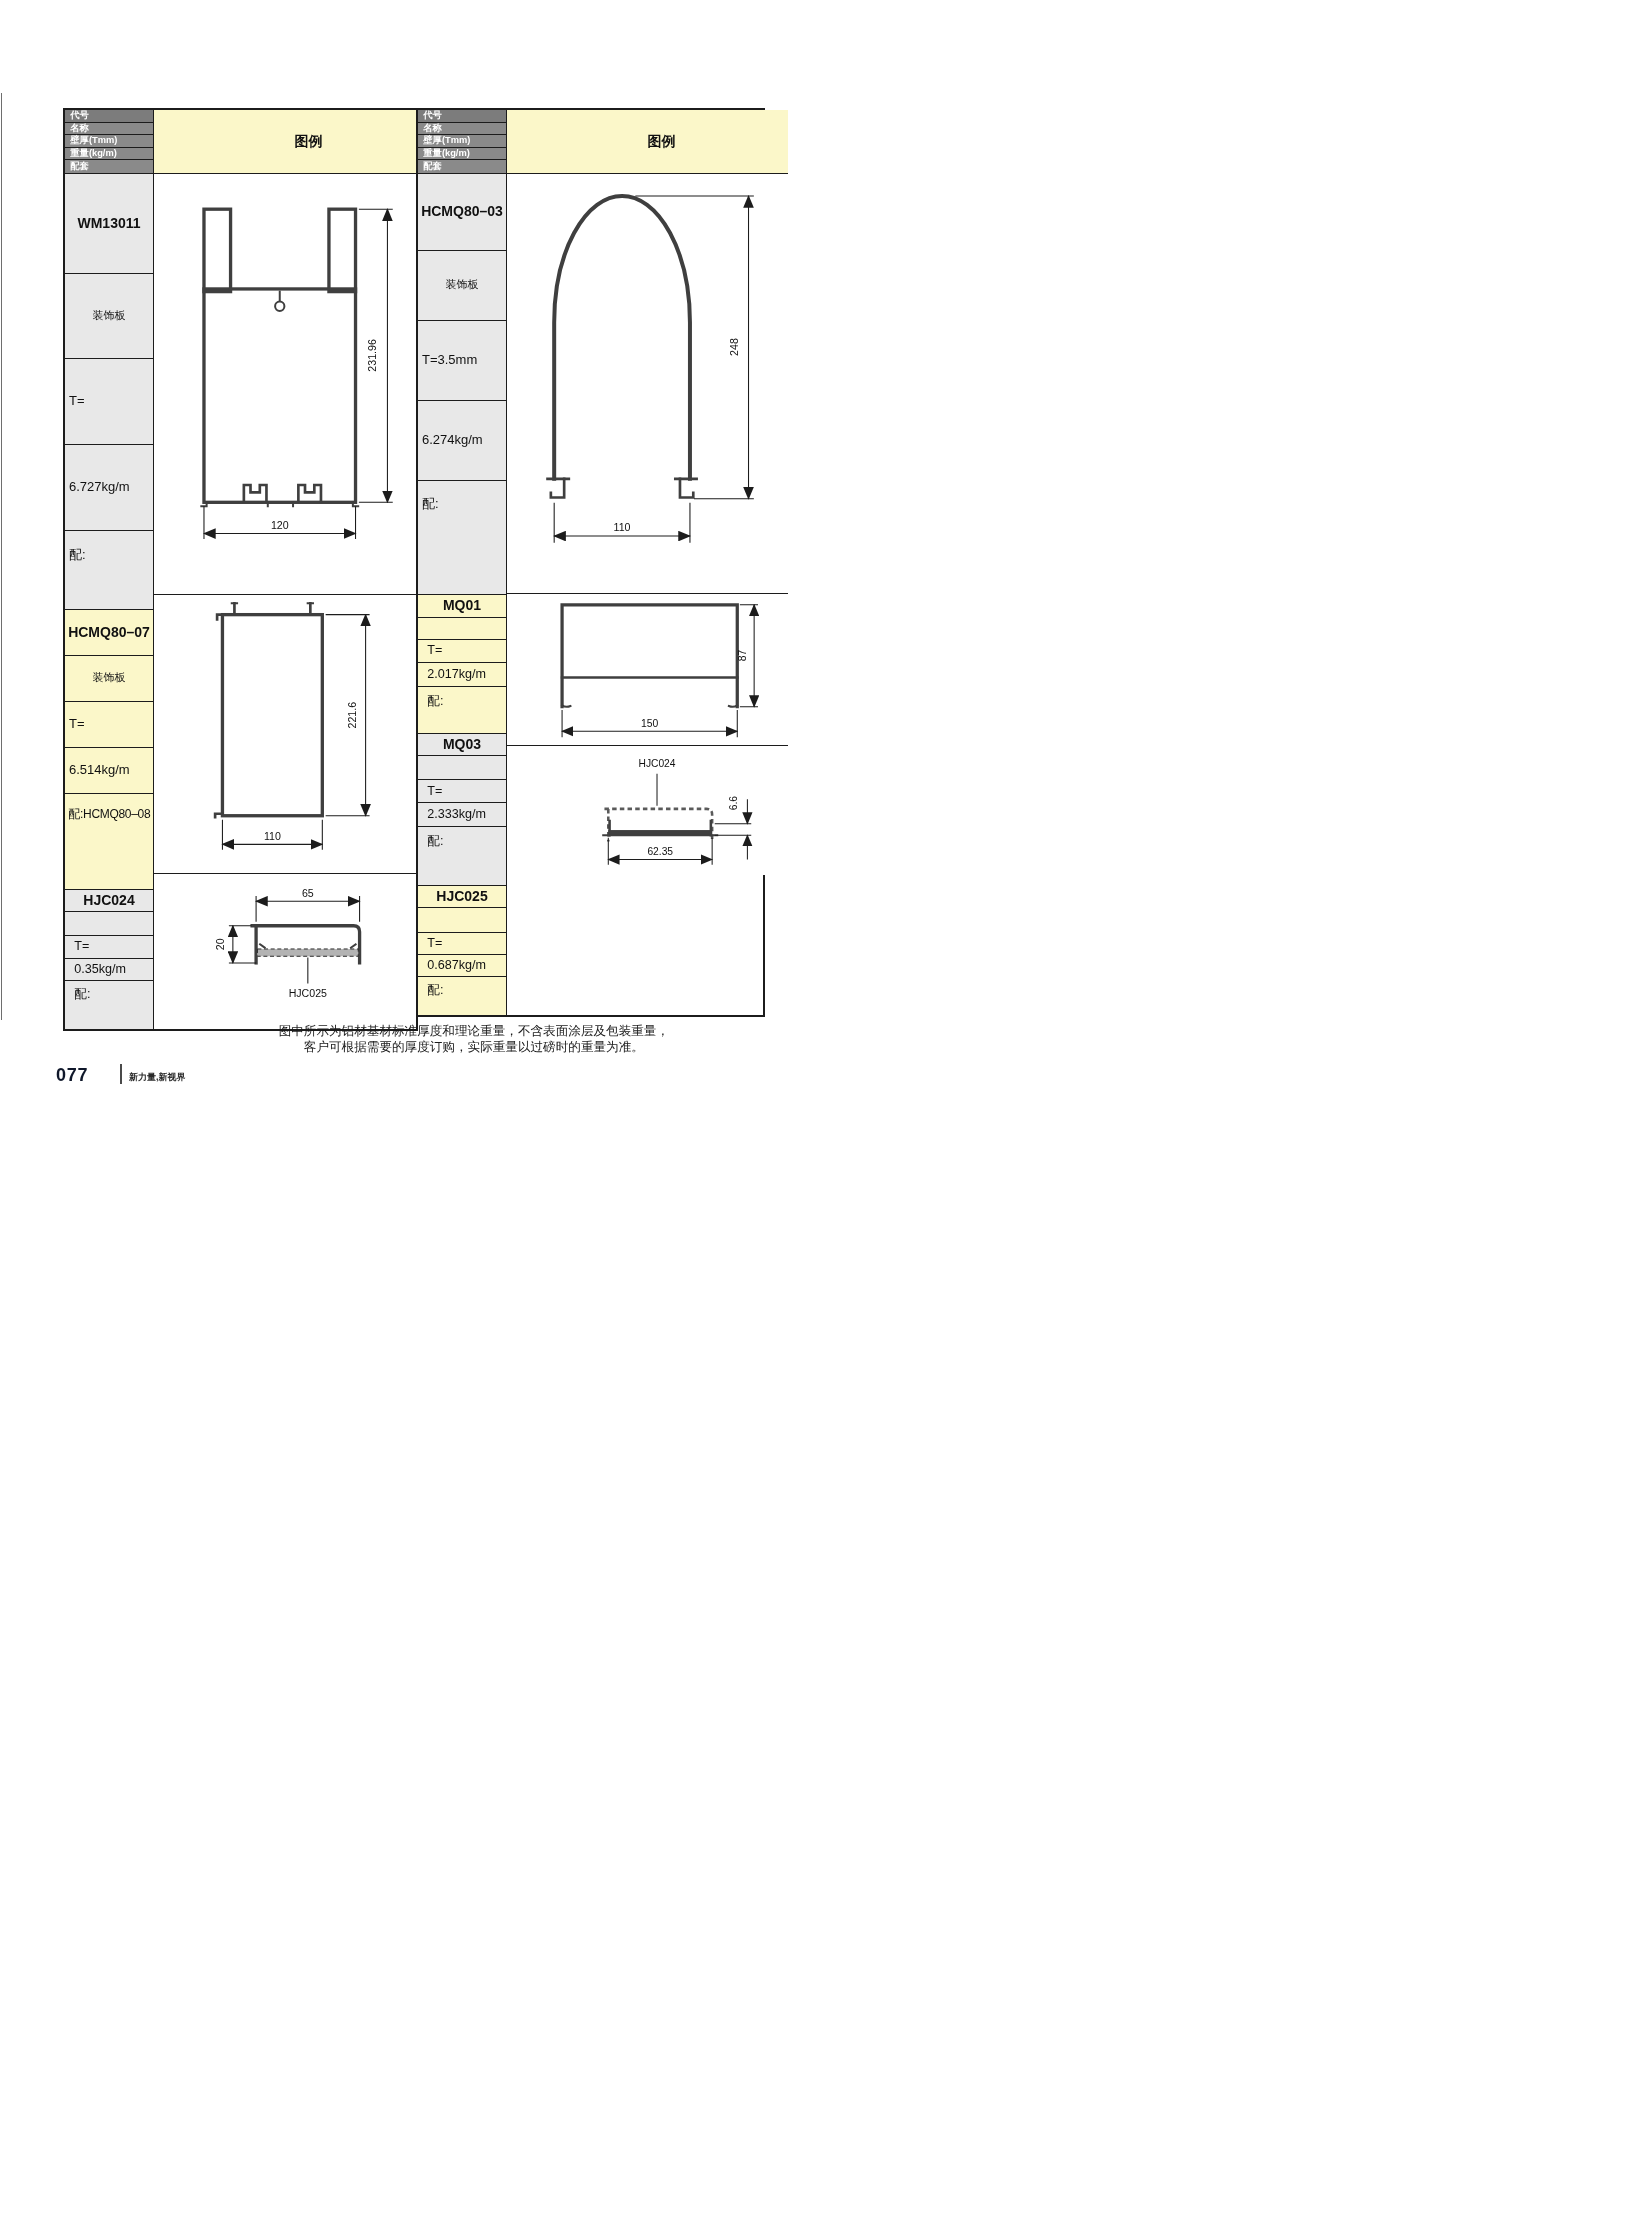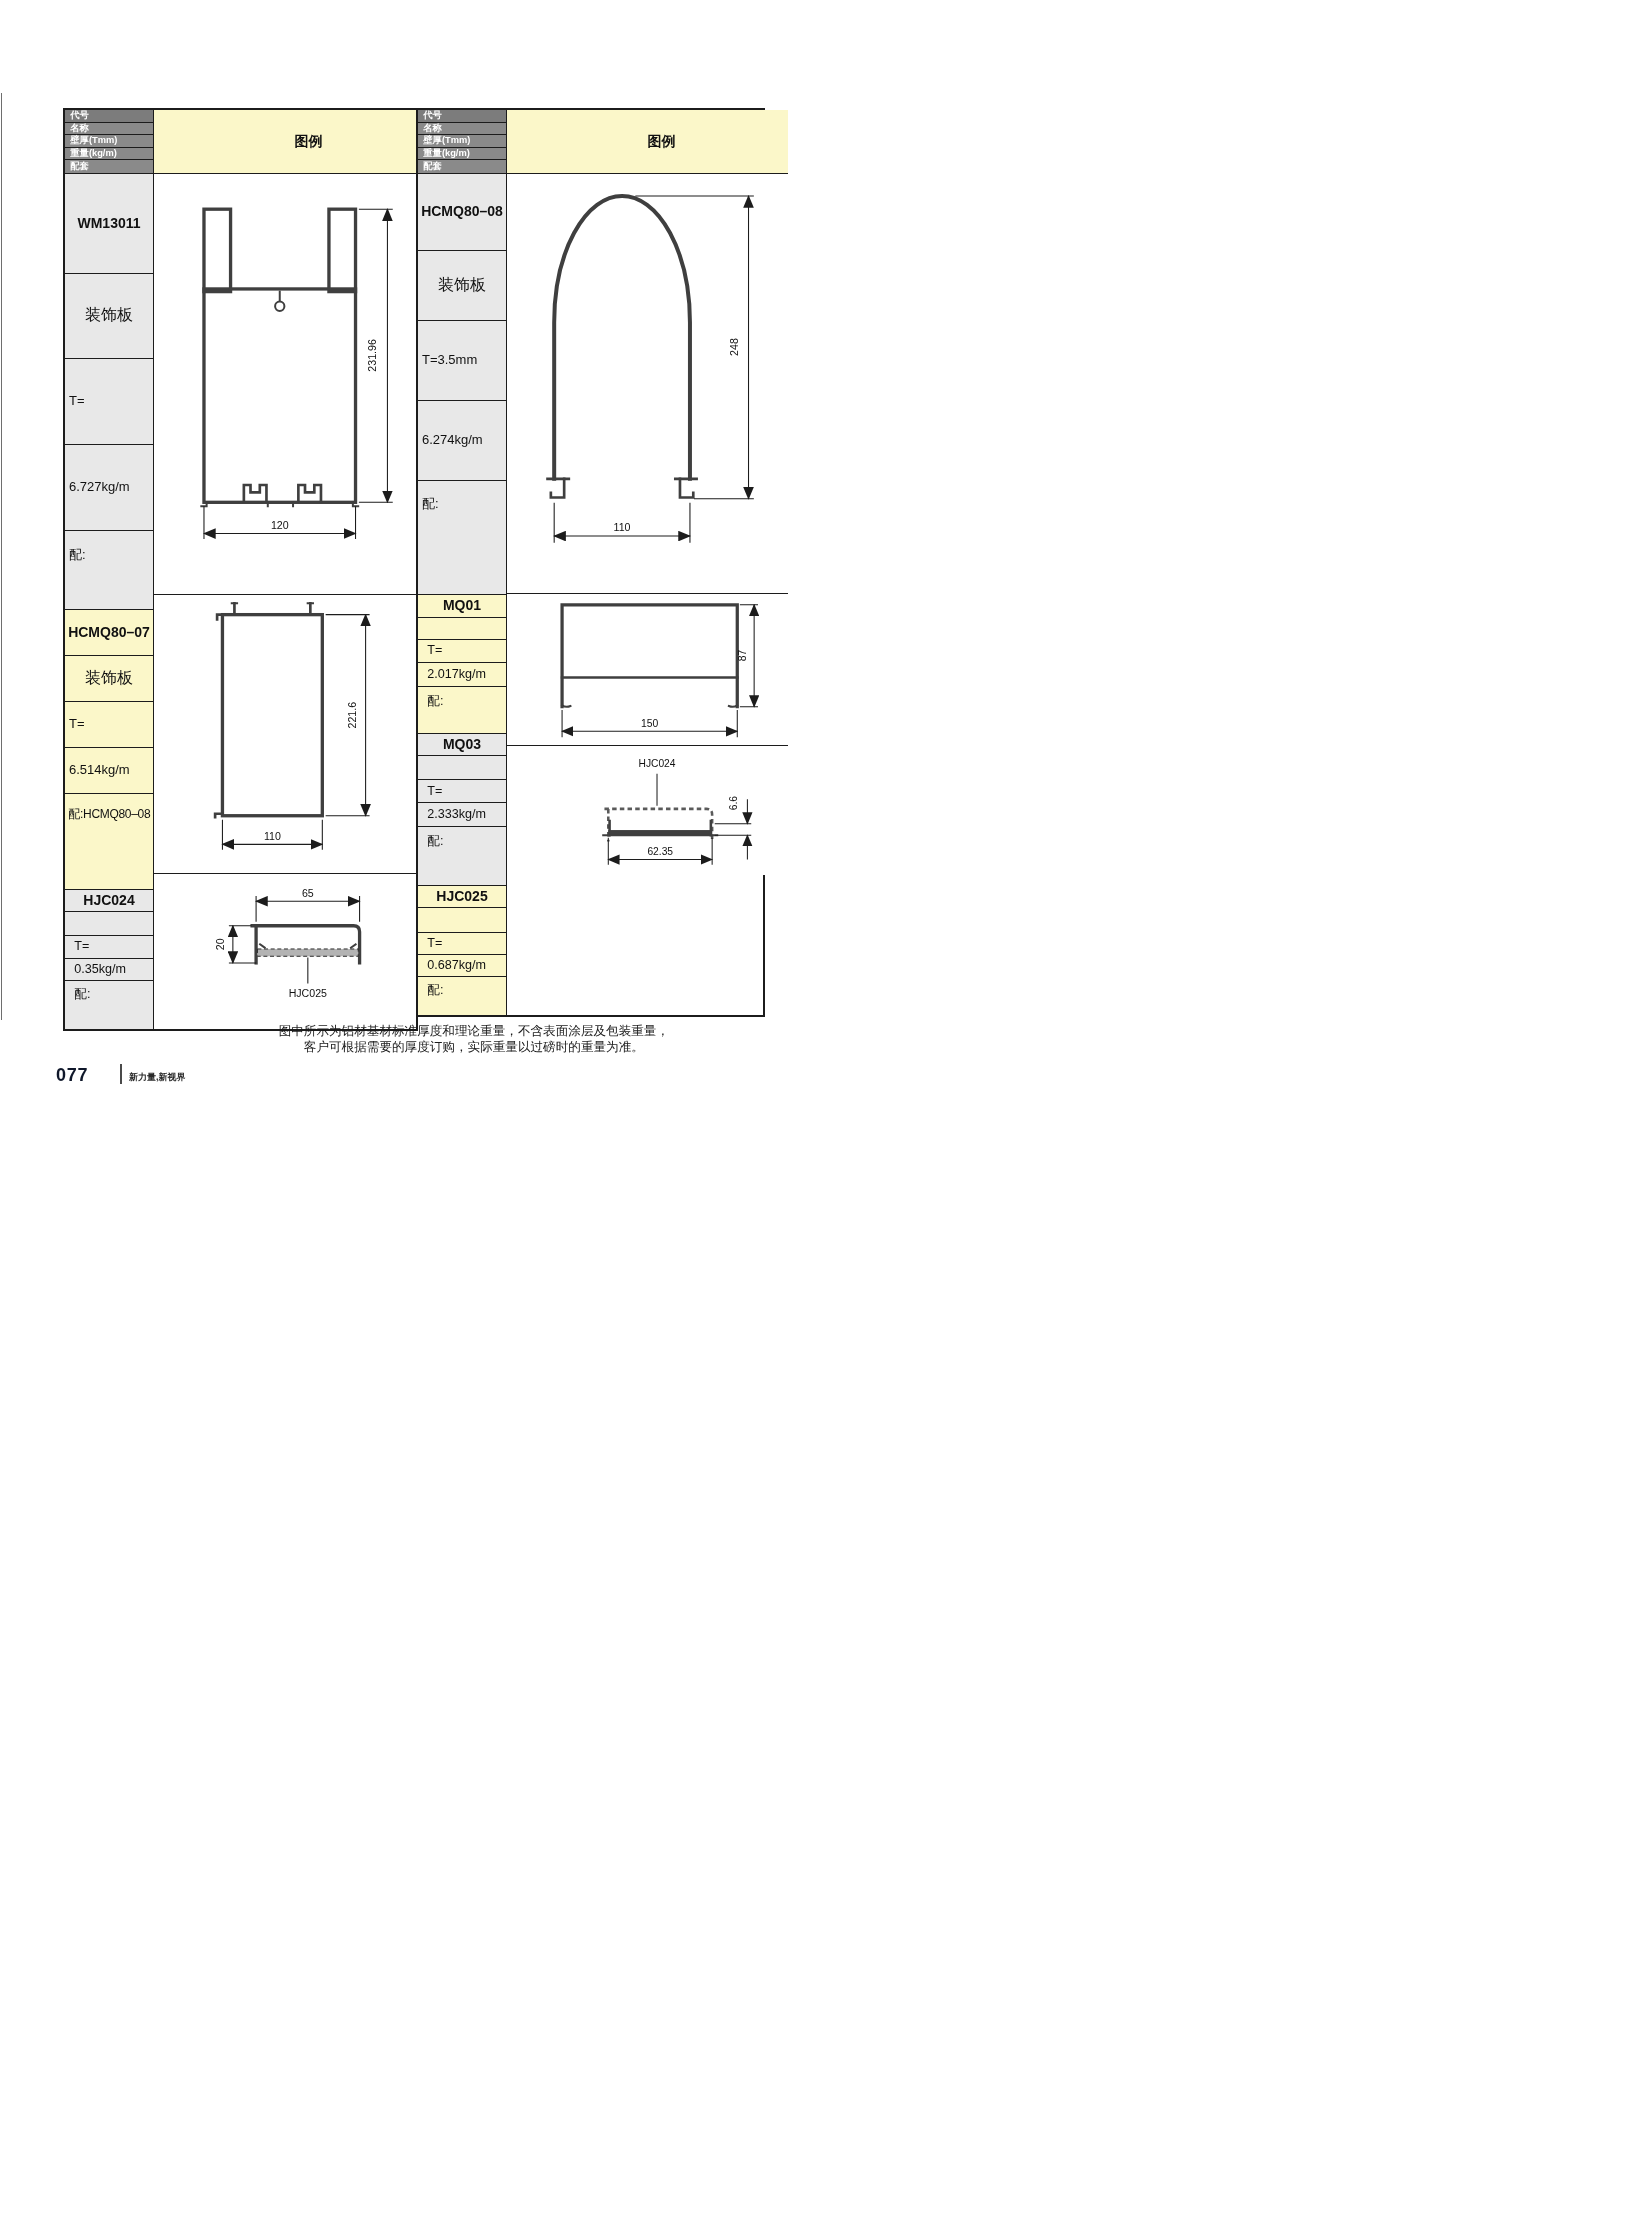--- a/index.html
+++ b/index.html
@@ -12,21 +12,21 @@
   .labels .cell:last-child{border-bottom:none;}
   .diagrams{flex:1;display:flex;flex-direction:column;}
   .dcell{box-sizing:border-box;border-bottom:1.3px solid #1c1c1c;display:flex;align-items:center;justify-content:center;background:#fff;padding-left:28px;}
   .diagrams .dcell:last-child{border-bottom:none;}
   .hdr{background:#8a8a8a;color:#fff;font-weight:bold;font-size:9.3px;padding-left:5.3px;}
   .hdr-first{background:#7c7c7c;}
   .legend{background:#fbf7c9;justify-content:center;font-weight:bold;font-size:14px;}
   .gray{background:#e8e8e8;}
   .yellow{background:#fbf7c9;}
   .code{font-weight:bold;font-size:14px;justify-content:center;}
-  .name{font-size:16px;justify-content:center;}
+  .name{font-size:11px;justify-content:center;}
   .val{font-size:13px;padding-left:4px;}
   .val-sm{font-size:12.6px;padding-left:9.3px;}
   .match-long{font-size:12px;padding-left:3.3px;letter-spacing:-0.3px;}
   .top{align-items:flex-start;}
   svg text{font-family:"Liberation Sans","DejaVu Sans",sans-serif;font-size:16px;fill:#111;}
   svg .dim{stroke:#1c1c1c;stroke-width:1.6;fill:none;}
   svg .prof{stroke:#3f3f3f;stroke-width:5;fill:none;stroke-linecap:square;}
   svg .p4{stroke-width:4;}
   svg .p3{stroke-width:3;}
   svg .dash{stroke:#5a5a5a;stroke-width:4;fill:none;stroke-dasharray:7 5;}
@@ -148,21 +148,21 @@
   </div>
 
   <div class="group" style="left:416px;top:108px;width:349px;">
     <div class="labels" style="width:88px;">
       <div class="cell hdr hdr-first" style="height:12.6px">代号</div>
       <div class="cell hdr" style="height:12.6px">名称</div>
       <div class="cell hdr" style="height:12.6px">壁厚(Tmm)</div>
       <div class="cell hdr" style="height:12.6px">重量(kg/m)</div>
       <div class="cell hdr" style="height:13.3px">配套</div>
 
-      <div class="cell gray code" style="height:77px">HCMQ80–08</div>
+      <div class="cell gray code" style="height:77px">HCMQ80–03</div>
       <div class="cell gray name" style="height:70px">装饰板</div>
       <div class="cell gray val" style="height:80px">T=3.5mm</div>
       <div class="cell gray val" style="height:80px">6.274kg/m</div>
       <div class="cell gray val top" style="height:114px;padding-top:16px">配:</div>
 
       <div class="cell yellow code" style="height:23px">MQ01</div>
       <div class="cell yellow name" style="height:22.6px"></div>
       <div class="cell yellow val-sm" style="height:22.6px">T=</div>
       <div class="cell yellow val-sm" style="height:24px">2.017kg/m</div>
       <div class="cell yellow val-sm top" style="height:47px;padding-top:8px">配:</div>

